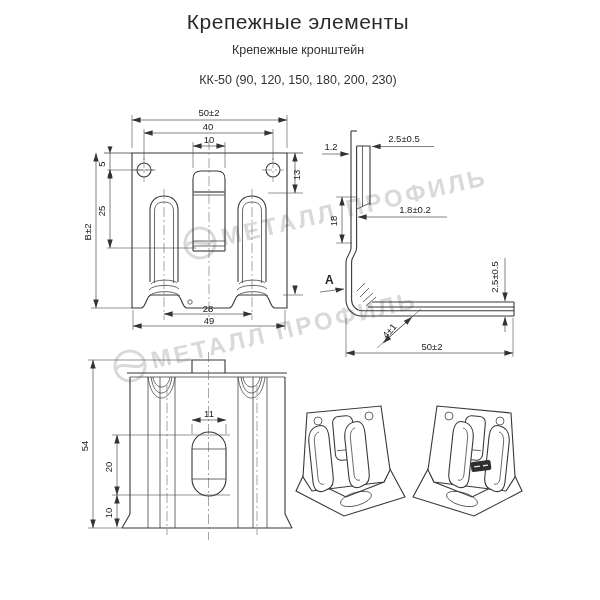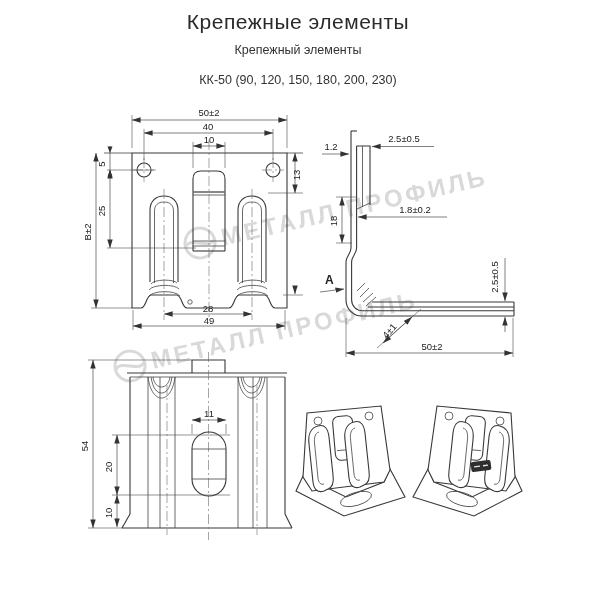--- a/index.html
+++ b/index.html
@@ -22,21 +22,21 @@
   .wml{stroke:#d9d9d9;stroke-width:3;fill:none;}
   .band{stroke:#6b6b6b;stroke-width:1.6;fill:none;}
 </style>
 </head>
 <body>
 
 <div id="page">
 
   <div id="hdr">
     <div class="t1">Крепежные элементы</div>
-    <div class="t2">Крепежный элементы</div>
+    <div class="t2">Крепежные кронштейн</div>
     <div class="t3">КК-50 (90, 120, 150, 180, 200, 230)</div>
   </div>
 
   <svg width="600" height="600" viewBox="0 0 600 600">
     <defs>
       <marker id="ae" markerWidth="10" markerHeight="8" refX="8.6" refY="3.5" orient="auto" markerUnits="userSpaceOnUse">
         <path d="M0,0.8 L8.8,3.5 L0,6.2 Z" fill="#333"></path>
       </marker>
       <marker id="as" markerWidth="10" markerHeight="8" refX="8.6" refY="3.5" orient="auto-start-reverse" markerUnits="userSpaceOnUse">
         <path d="M0,0.8 L8.8,3.5 L0,6.2 Z" fill="#333"></path>

